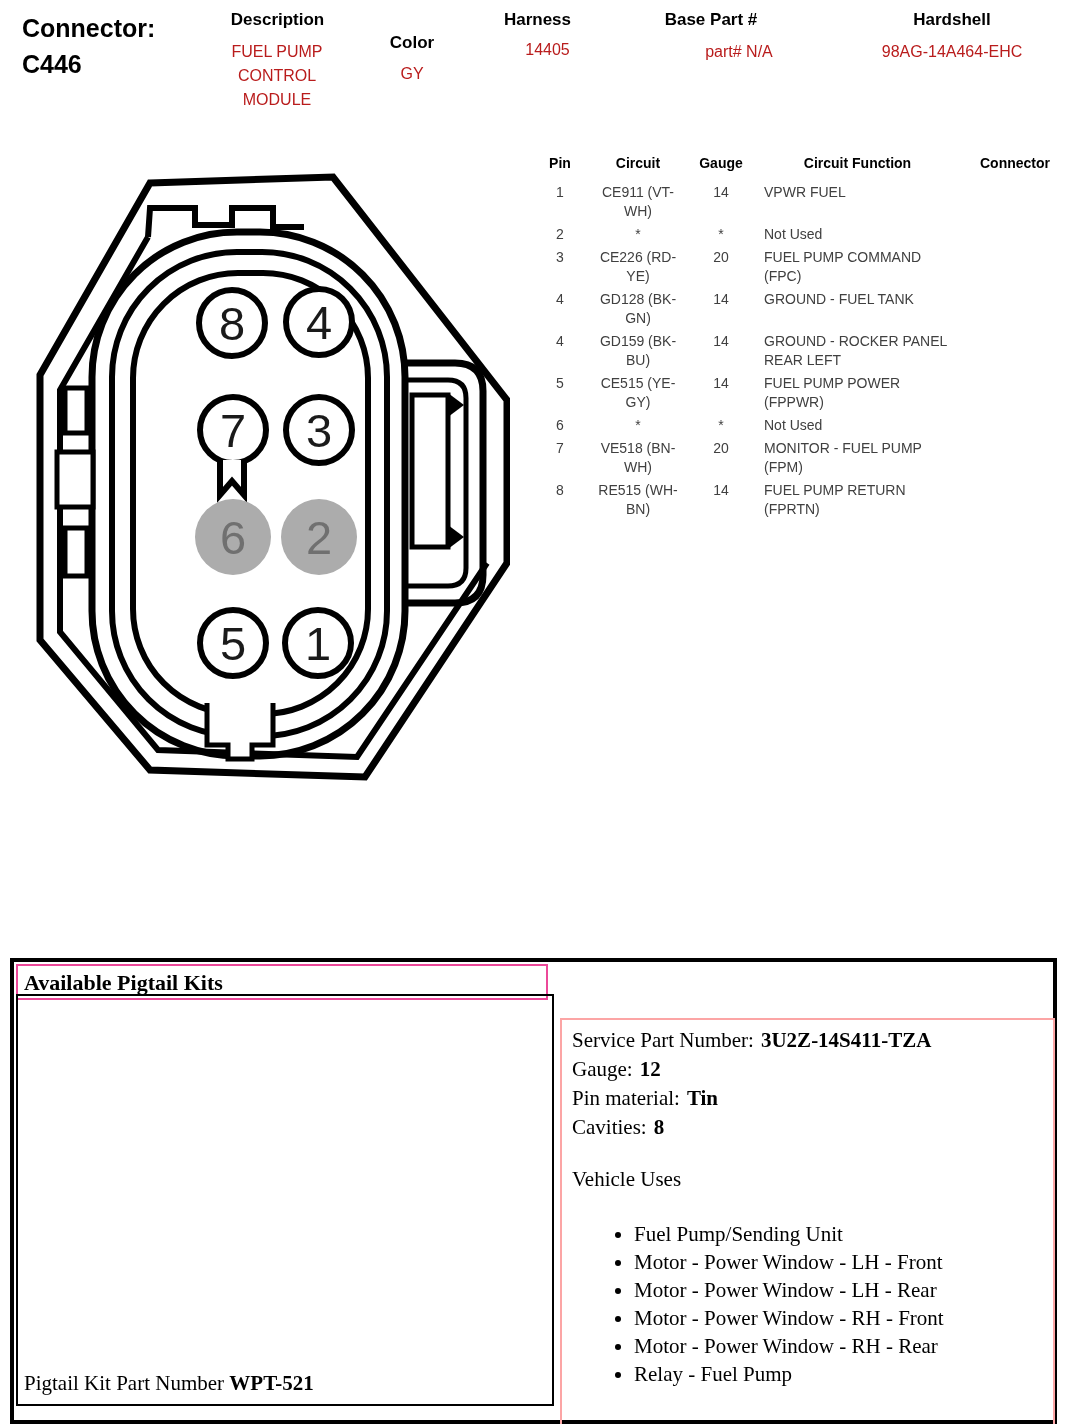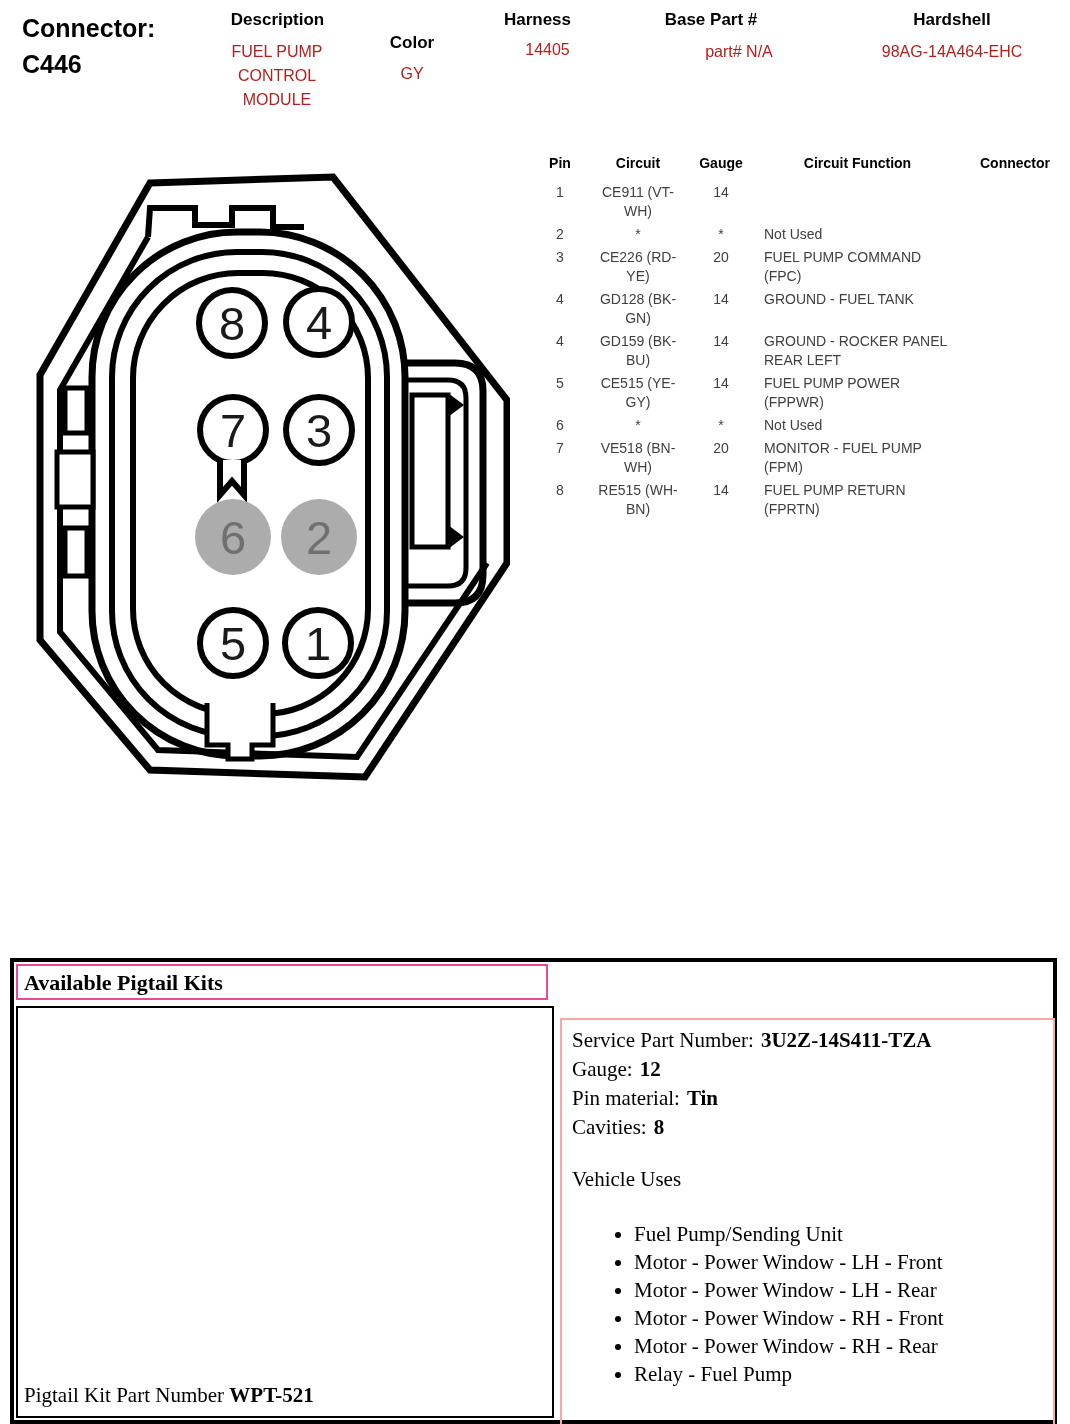--- a/index.html
+++ b/index.html
@@ -26,21 +26,21 @@
   .col-pin{width:40px;text-align:center;flex:none;}
   .col-circuit{width:92px;text-align:center;flex:none;margin-left:12px;}
   .col-gauge{width:74px;text-align:center;flex:none;}
   .col-func{width:199px;flex:none;padding-left:6px;box-sizing:border-box;}
   .pt-header .col-func{text-align:center;padding-left:0;}
   .col-qual{width:116px;text-align:center;flex:none;}
   
   .pigtail{left:10px;top:958px;width:1047px;height:466px;border:4px solid #000;box-sizing:border-box;font-family:"Liberation Serif",serif;}
   .pig-title-cell{left:2px;top:2px;width:532px;height:36px;border:2px solid #ec4899;box-sizing:border-box;}
   .pig-title{font-size:22px;font-weight:bold;padding:4px 0 0 6px;}
-  .pig-left-cell{left:2px;top:44px;width:538px;height:412px;border:2px solid #000;box-sizing:border-box;}
+  .pig-left-cell{left:2px;top:32px;width:538px;height:412px;border:2px solid #000;box-sizing:border-box;}
   .pig-kit-line{position:absolute;left:6px;bottom:8px;font-size:21px;}
   .pig-right-cell{left:546px;top:44px;width:495px;height:412px;border:2px solid #fca5a5;box-sizing:border-box;padding:6px 10px;font-size:21px;line-height:29px;margin-top:12px;}
   .detail-line .dl-label{margin-right:7px;}
   .vehicle-uses-label{margin-top:23px;}
   ul.vehicle-uses{margin:26px 0 0 0;padding-left:62px;list-style:disc;}
   ul.vehicle-uses li{line-height:28px;}
   b{font-weight:bold;}
   svg text{font-family:"Liberation Sans",sans-serif;}
 </style>
 </head>
@@ -136,20 +136,21 @@
     <span class="col-circuit">Circuit</span>
     <span class="col-gauge">Gauge</span>
     <span class="col-func">Circuit Function</span>
     <span class="col-qual">Connector</span>
   </div>
 
   <div class="pt-row">
     <span class="col-pin">1</span>
     <span class="col-circuit">CE911 (VT-WH)</span>
     <span class="col-gauge">14</span>
+    <span class="col-func">VPWR FUEL</span>
     <span class="col-qual"></span>
   </div>
   <div class="pt-row">
     <span class="col-pin">2</span>
     <span class="col-circuit">*</span>
     <span class="col-gauge">*</span>
     <span class="col-func">Not Used</span>
     <span class="col-qual"></span>
   </div>
   <div class="pt-row">

